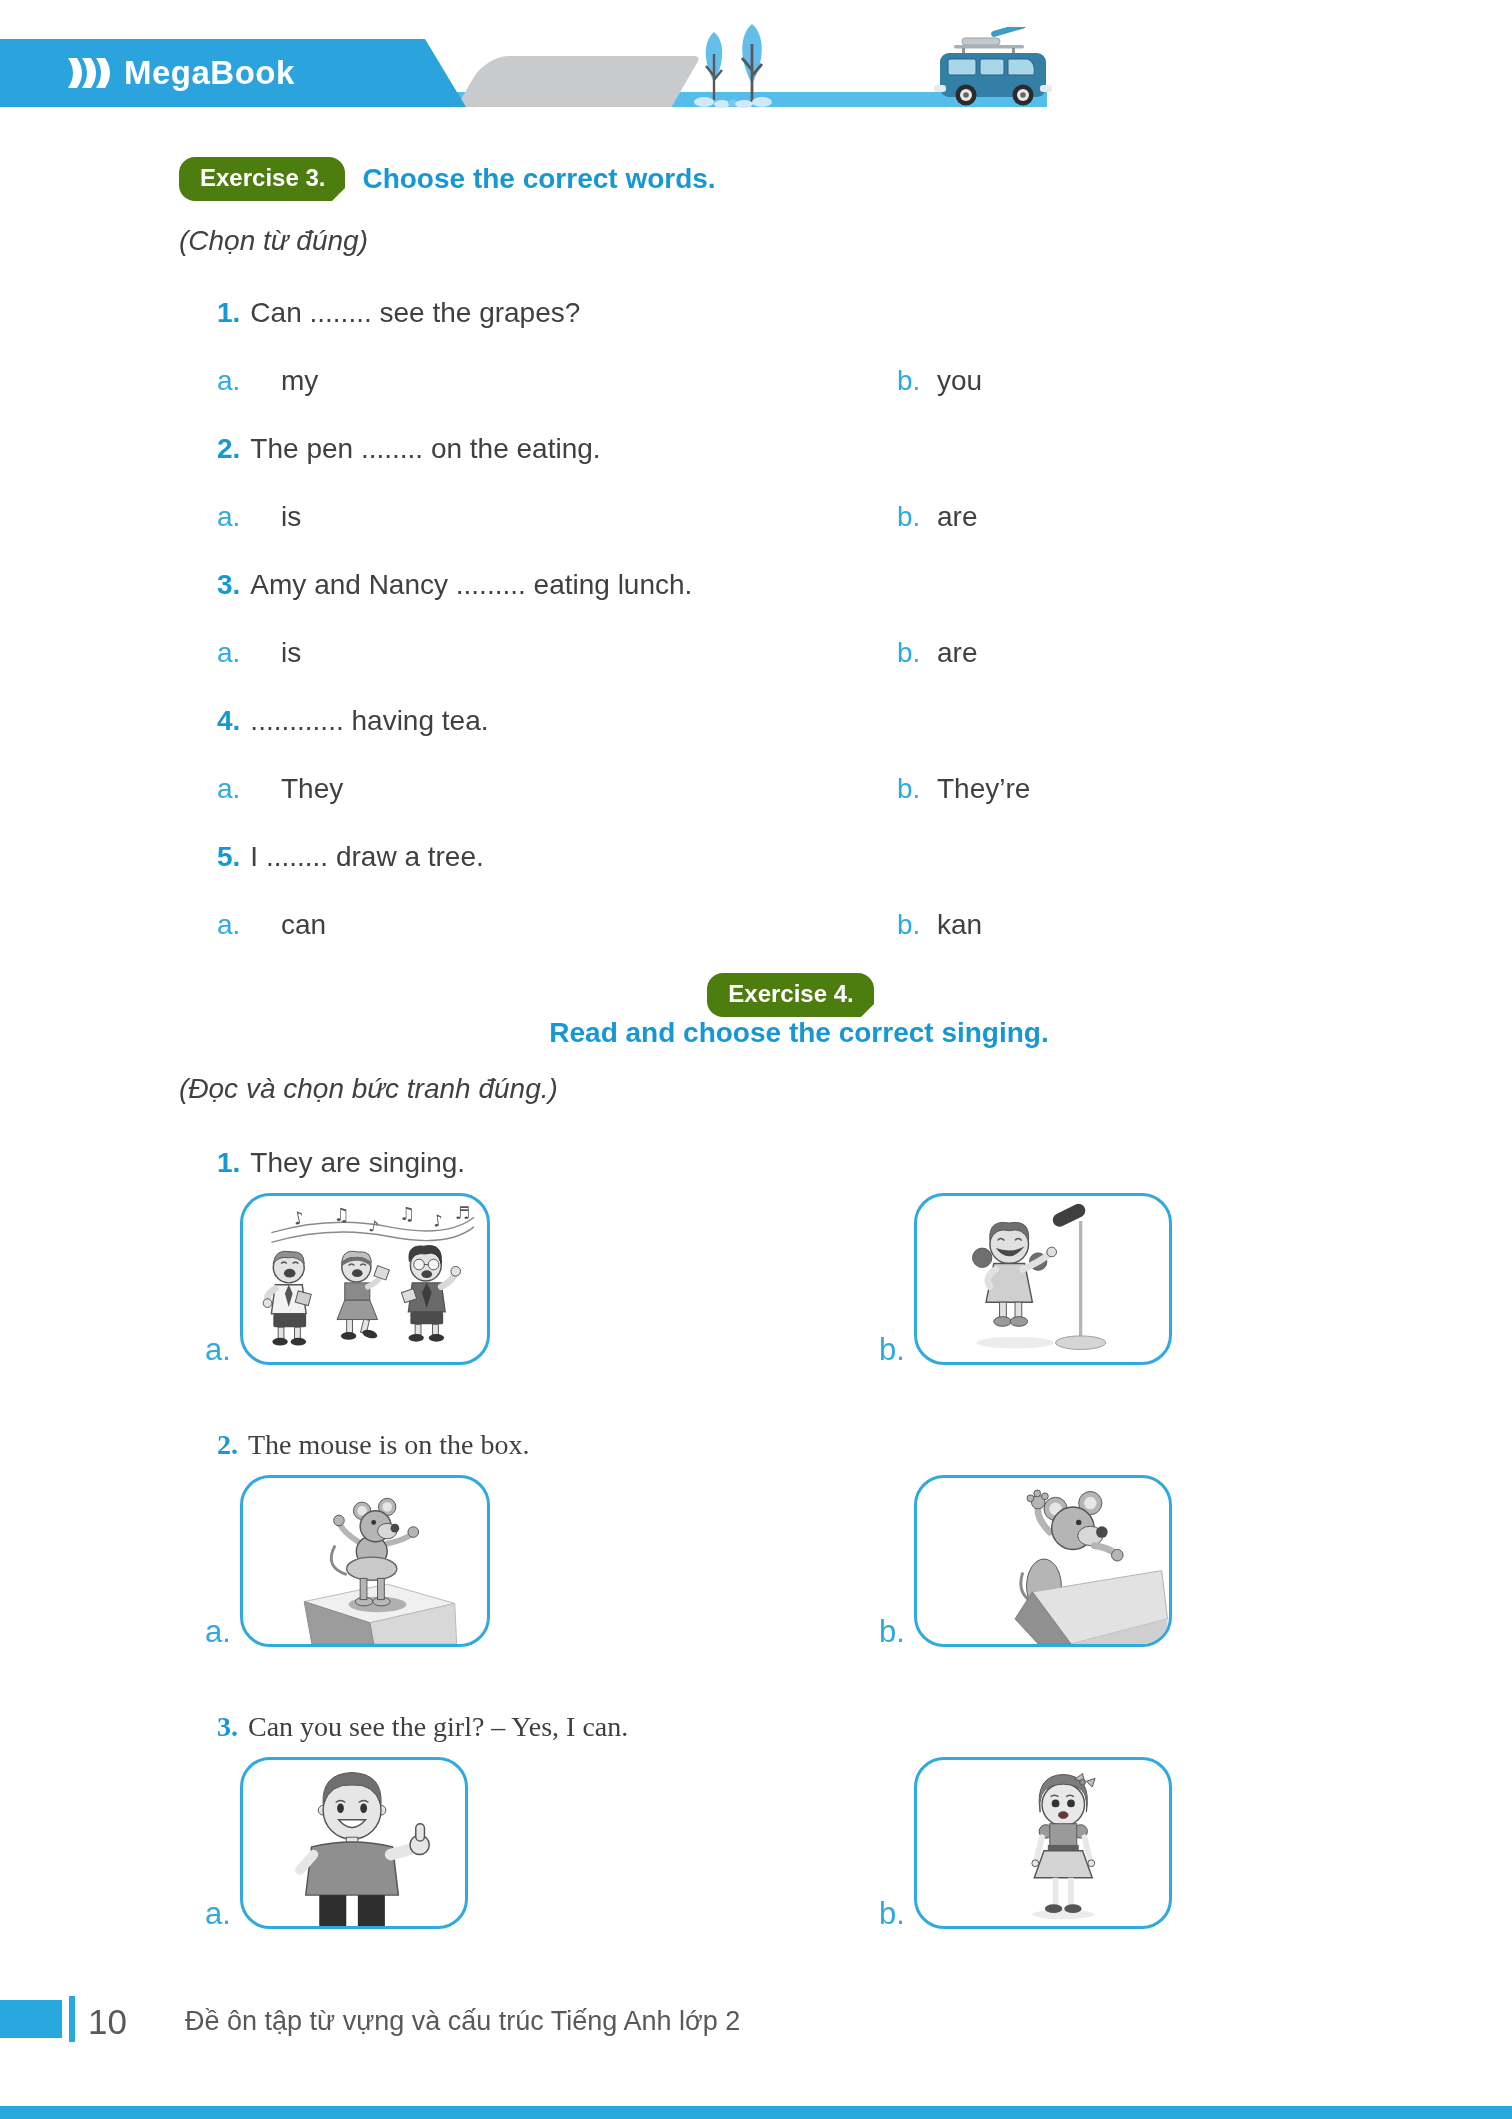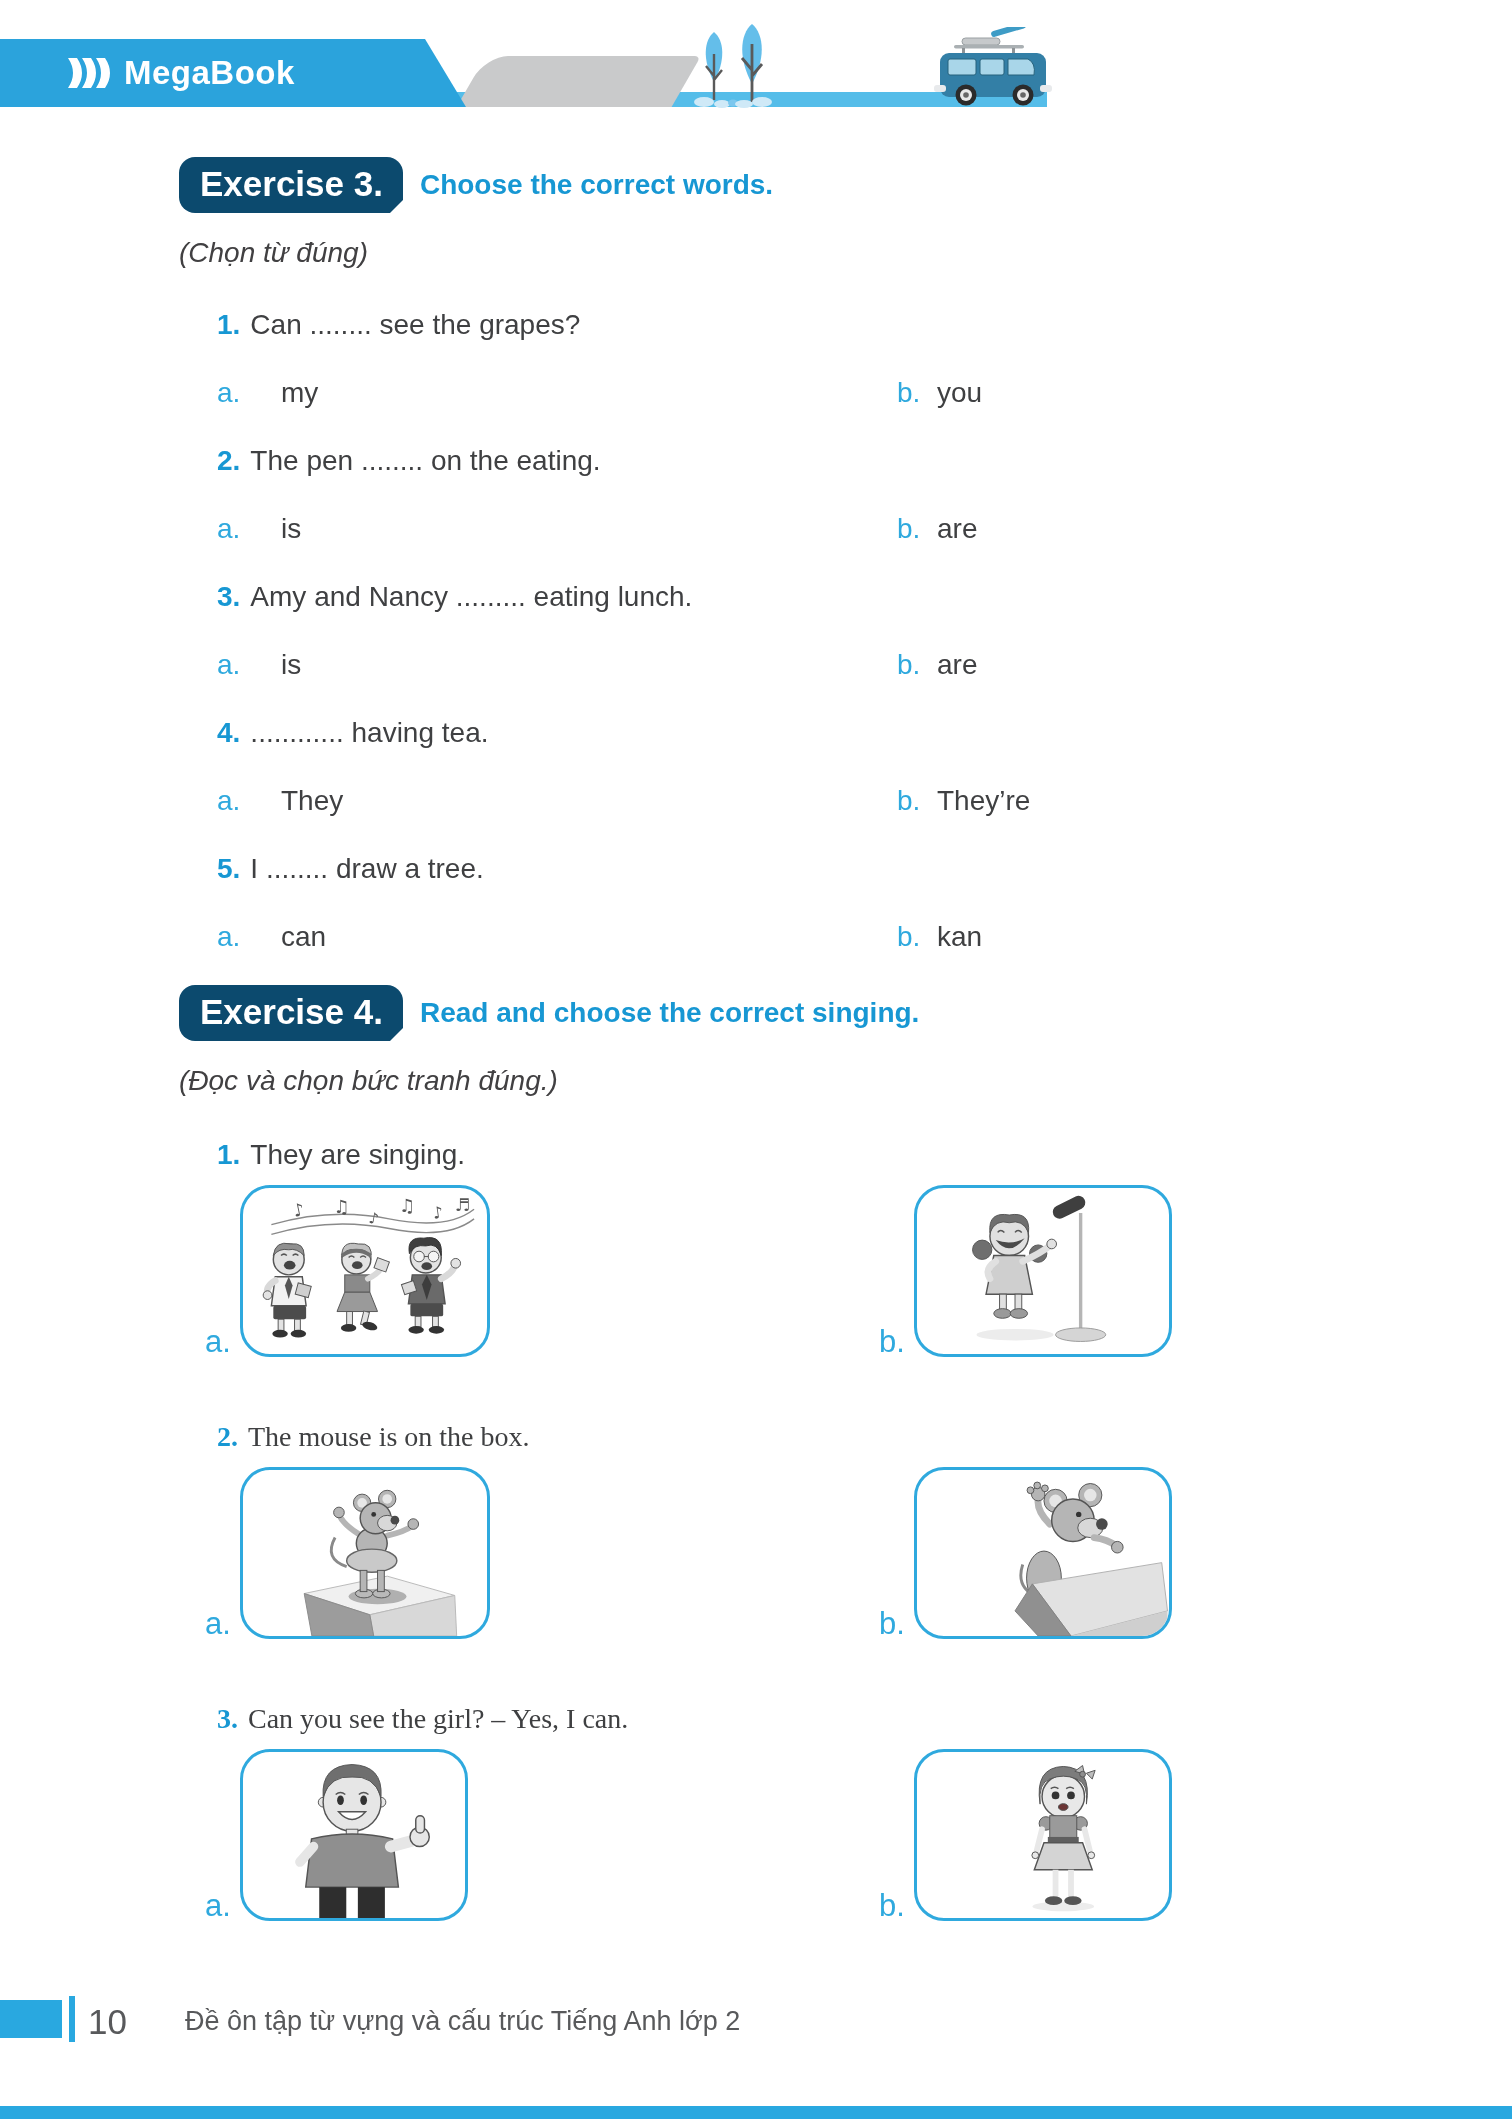--- a/index.html
+++ b/index.html
@@ -15,22 +15,22 @@
   .logo { display:flex; align-items:center; gap:12px; padding-left:68px; }
   .logo-text { color:#fff; font-size:33px; font-weight:600; letter-spacing:.5px; }
   .hill { position:absolute; left:486px; top:56px; width:215px; height:51px; background:#C9CACB;
           transform:skewX(-30deg); transform-origin:top left; border-radius:22px 6px 0 0; }
   .trees { position:absolute; left:690px; top:24px; }
   .van { position:absolute; left:928px; top:27px; }
 
   
   .content { padding:0 110px 0 179px; }
   .ex-head { margin-top:50px; display:flex; align-items:center; }
-  .ex4 .ex-head { margin-top:30px; }
-  .badge { position:relative; display:inline-block; background:#0c4a6e; color:#fff; font-size:35px;
+  .ex4 .ex-head { margin-top:30px;flex-direction:column; }
+  .badge { position:relative; display:inline-block; background:#4d7c0f; color:#fff; font-size:24px;
            font-weight:700; padding:7px 20px 9px 21px; border-radius:16px 16px 4px 16px; }
   .badge::after { content:""; position:absolute; right:-1px; bottom:-1px; width:0; height:0;
                   border-left:15px solid transparent; border-bottom:15px solid #fff; }
   .ex-title { margin-left:17px; color:#1797D3; font-size:28px; font-weight:700; }
   .subtitle { margin-top:24px; font-size:28px; font-style:italic; color:#414042; }
 
   .q-line { margin-top:32px; padding-left:38px; font-size:28px; line-height:36px; }
   .q-line.first { margin-top:38px; }
   .qn { color:#1797D3; font-weight:700; margin-right:10px; }
   .opt-row { position:relative; margin-top:32px; height:36px; font-size:28px; line-height:36px; }

